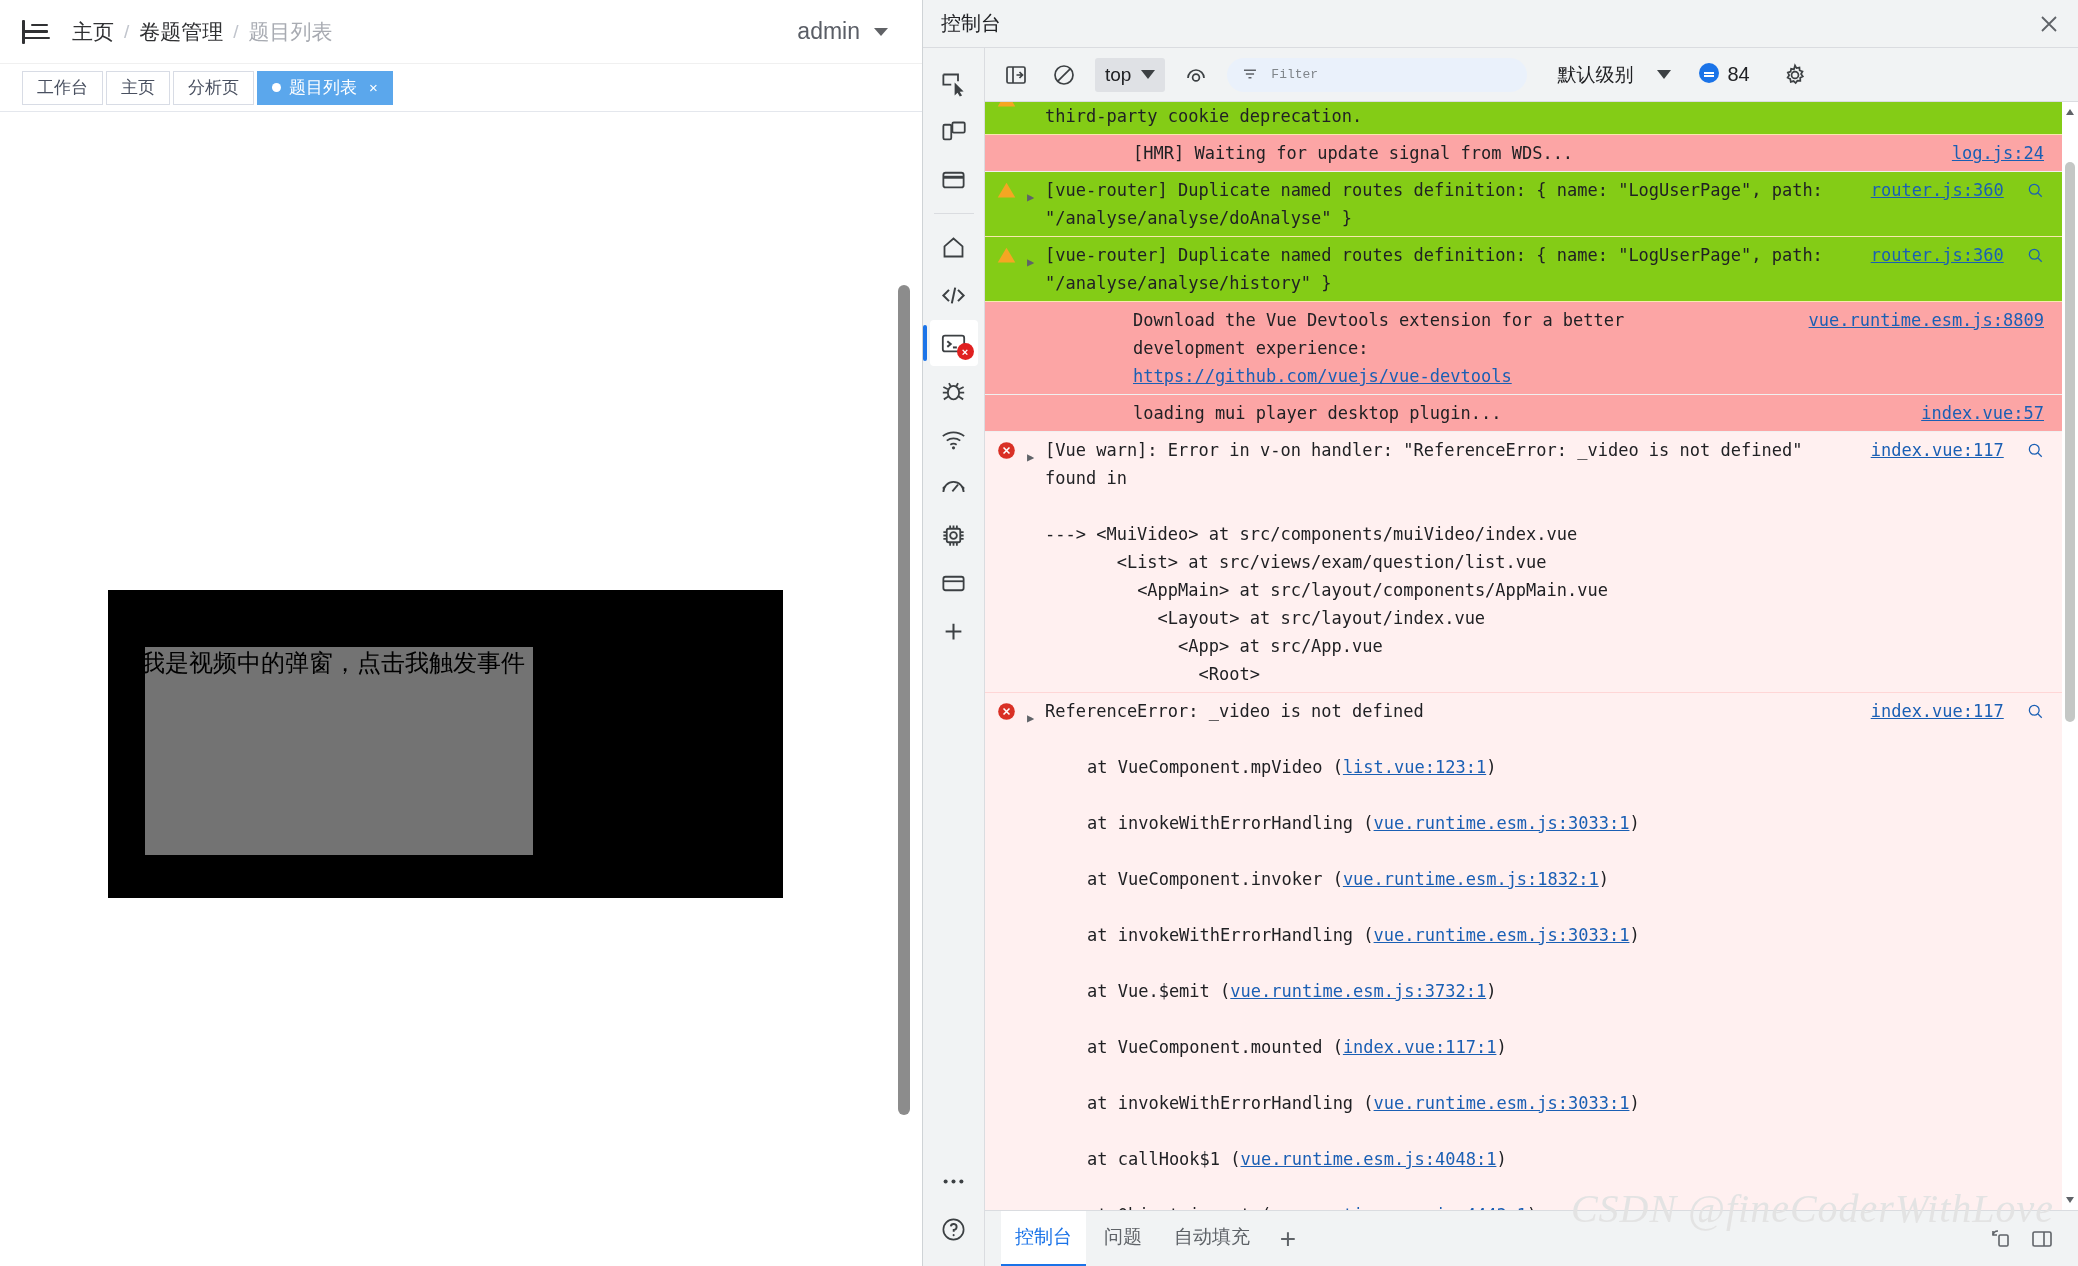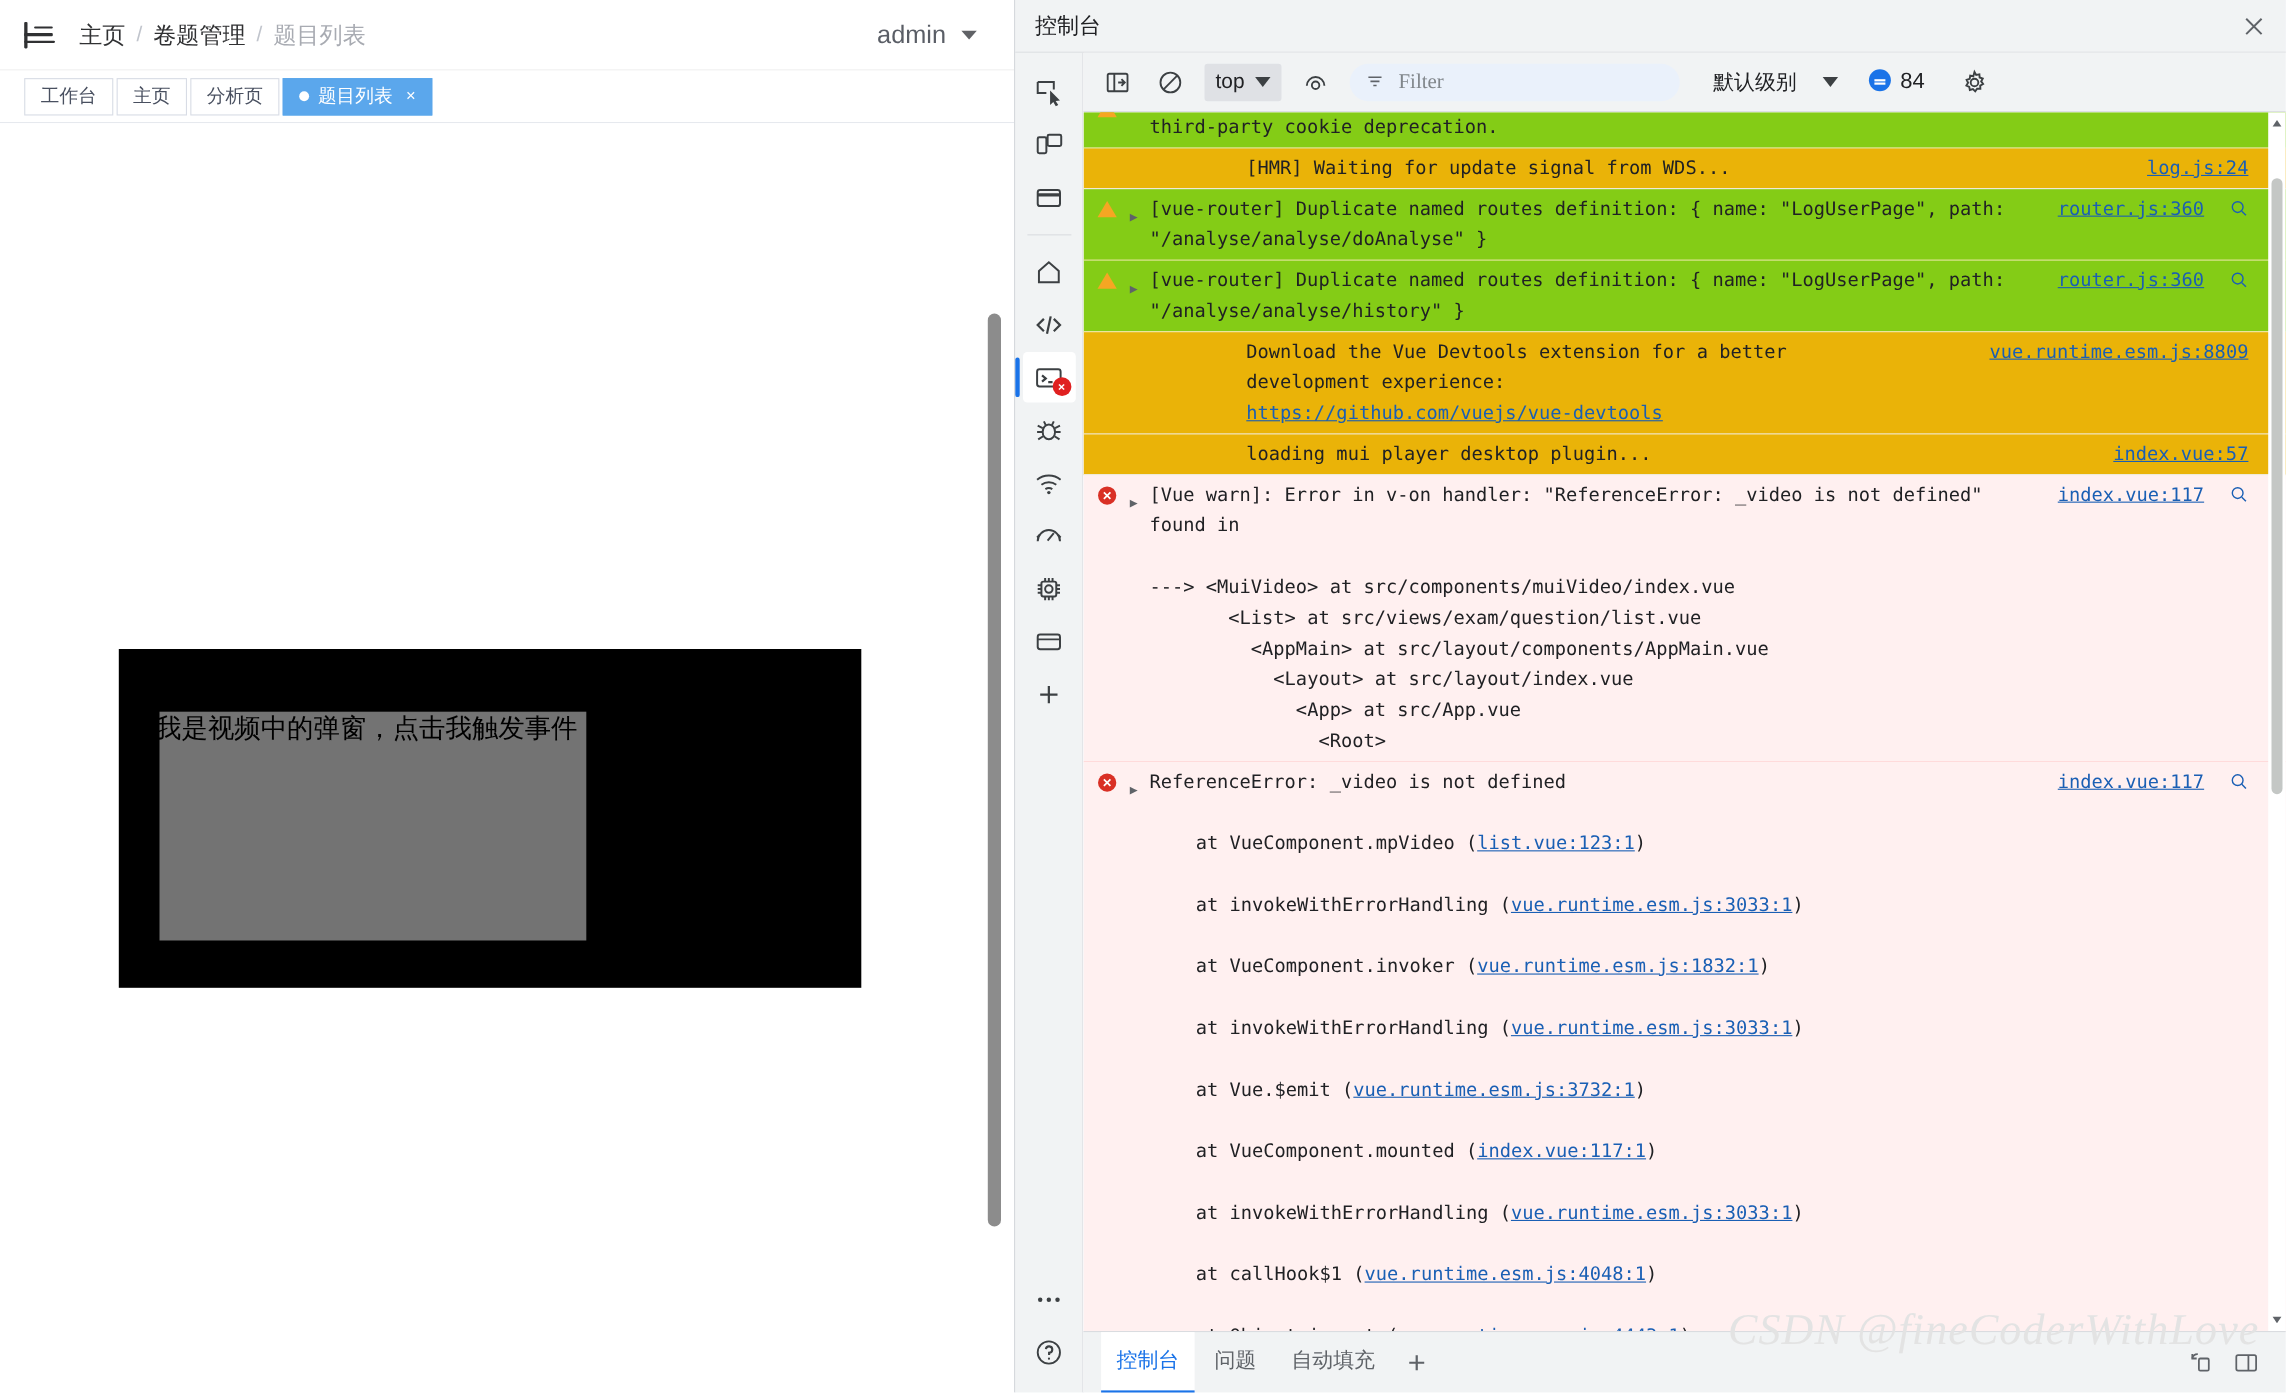--- a/index.html
+++ b/index.html
@@ -91,42 +91,42 @@
     padding:0 14px; background:#f1f3f4; border-bottom:1px solid #dadce0; }
   .ct-btn { width:34px; height:34px; display:flex; align-items:center; justify-content:center; cursor:pointer; }
   .ct-btn svg { width:24px; height:24px; }
   .ctx-select { height:34px; background:#dfe1e5; border-radius:3px; display:flex; align-items:center;
     gap:10px; padding:0 10px; font-size:19px; color:#202124; cursor:pointer; }
   .tri { width:0;height:0;border-left:7px solid transparent;border-right:7px solid transparent;
     border-top:9px solid #3c4043; }
   .filter-box { flex:0 0 300px; height:34px; background:#eaf1fb; border-radius:17px;
     display:flex; align-items:center; gap:10px; padding:0 14px; cursor:text; }
   .filter-box .fi { width:20px; height:20px; }
-  .filter-input { border:none; background:transparent; outline:none; font-size:19px;
-    color:#5f6368; width:100%; font-family:Liberation Serif, serif; }
+  .filter-input { border:none; background:transparent; outline:none; font-size:13px;
+    color:#5f6368; width:100%; font-family:Liberation Mono, monospace; }
   .filter-input::placeholder { color:#80868b; }
   .level-select { display:flex; align-items:center; gap:24px; font-size:19px; color:#202124;
     cursor:pointer; margin-left:16px; }
   .msg-count { display:flex; align-items:flex-start; gap:8px; font-size:20px; color:#202124;
     margin-left:14px; cursor:pointer; }
   .count-icon { width:20px; height:20px; border-radius:50%; background:#1a73e8; display:flex;
     align-items:center; justify-content:center; }
   .count-icon i { display:block; width:10px; height:2px; background:#fff; box-shadow:0 3px 0 #fff; }
   .gear-btn { margin-left:14px; width:34px; height:34px; display:flex; align-items:center;
     justify-content:center; cursor:pointer; }
   .gear-btn svg { width:26px; height:26px; }
 
   
   .console-scroll { flex:1 1 auto; position:relative; overflow:hidden; background:#fff; }
   .console-list { font-family:"DejaVu Sans Mono", monospace; font-size:17px; line-height:28px; }
 
   .row { display:flex; padding:4px 34px 4px 0; border-bottom:1px solid #f0f0f0; position:relative; }
   .row.warn { background:#84cc16; border-bottom:1px solid #f7e9ae; }
   .row.err  { background:#fff0f0; border-bottom:1px solid #ffd6d6; }
-  .row.plain{ background:#eab308;gap:44px; }
+  .row.plain{ background:#fca5a5;gap:44px; }
   .row-icon { width:42px; flex:0 0 42px; display:flex; justify-content:center; padding-top:4px; }
   .row-icon svg { width:21px; height:21px; }
   .arrow { width:16px; flex:0 0 16px; padding-top:7px; color:#5f6368; font-size:12px; }
   .row-text { flex:1 1 auto; color:#202124; white-space:pre-wrap; word-break:break-word; padding-left:2px; }
   .row-src { flex:0 0 auto; padding-left:18px; text-align:right; white-space:nowrap; }
   .row-src a { color:#1a5fb4; text-decoration:underline; cursor:pointer; }
   .srch { display:inline-block; width:22px; margin-left:8px; vertical-align:-3px; }
   .srch svg { width:18px; height:18px; }
   .lnk { color:#1a5fb4; text-decoration:underline; cursor:pointer; }
   .lnk-plain { color:#1a5fb4; text-decoration:underline; cursor:pointer; }

